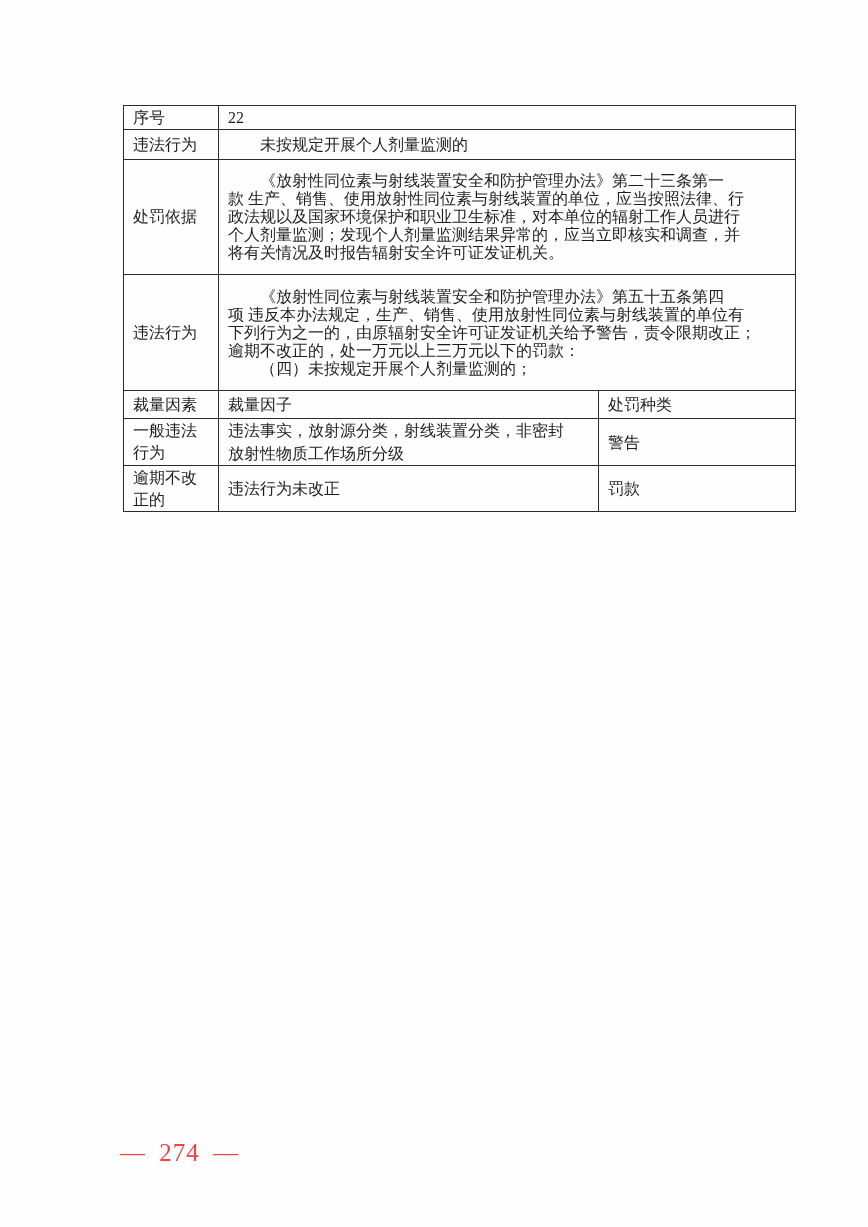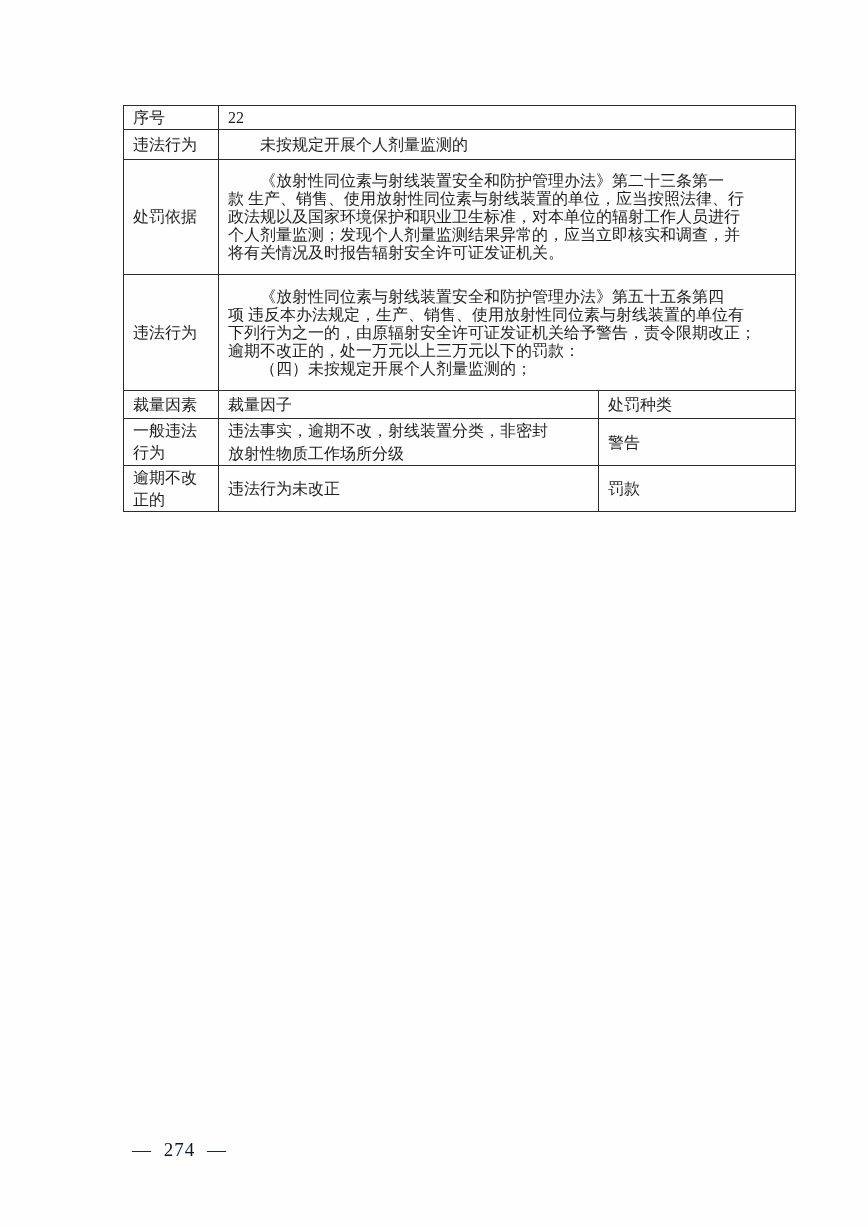--- a/index.html
+++ b/index.html
@@ -46,26 +46,26 @@
   tr.r-act     { height: 30px; }
   tr.r-clause  { height: 115px; }
   tr.r-basis   { height: 116px; }
   tr.r-discr   { height: 28px; }
   tr.r-general { height: 46px; }
   tr.r-overdue { height: 46px; }
   tr.r-remarks { height: 30px; }
   td.para { line-height: 18px; }
   .footer {
     position: absolute;
-    left: 132px;
+    left: 120px;
     top: 1139px;
-    font-size: 19px;
+    font-size: 25px;
     letter-spacing: 1px;
     word-spacing: 6px;
-    color: #0f172a;
+    color: #ef4444;
   }
 </style>
 </head>
 <body>
 
 <div class="page">
 
   <table class="reg-table">
     <colgroup>
       <col class="c1">
@@ -105,21 +105,21 @@
 
     <tr class="r-discr">
       <td class="label">裁量因素</td>
       <td class="value">裁量因子</td>
       <td class="value">处罚种类</td>
     </tr>
 
     <tr class="r-general">
       <td class="label">一般违法
 行为</td>
-      <td class="value">违法事实，逾期不改，射线装置分类，非密封
+      <td class="value">违法事实，放射源分类，射线装置分类，非密封
 放射性物质工作场所分级</td>
       <td class="value">警告</td>
     </tr>
 
     <tr class="r-overdue">
       <td class="label">逾期不改
 正的</td>
       <td class="value">违法行为未改正</td>
       <td class="value">罚款</td>
     </tr>

